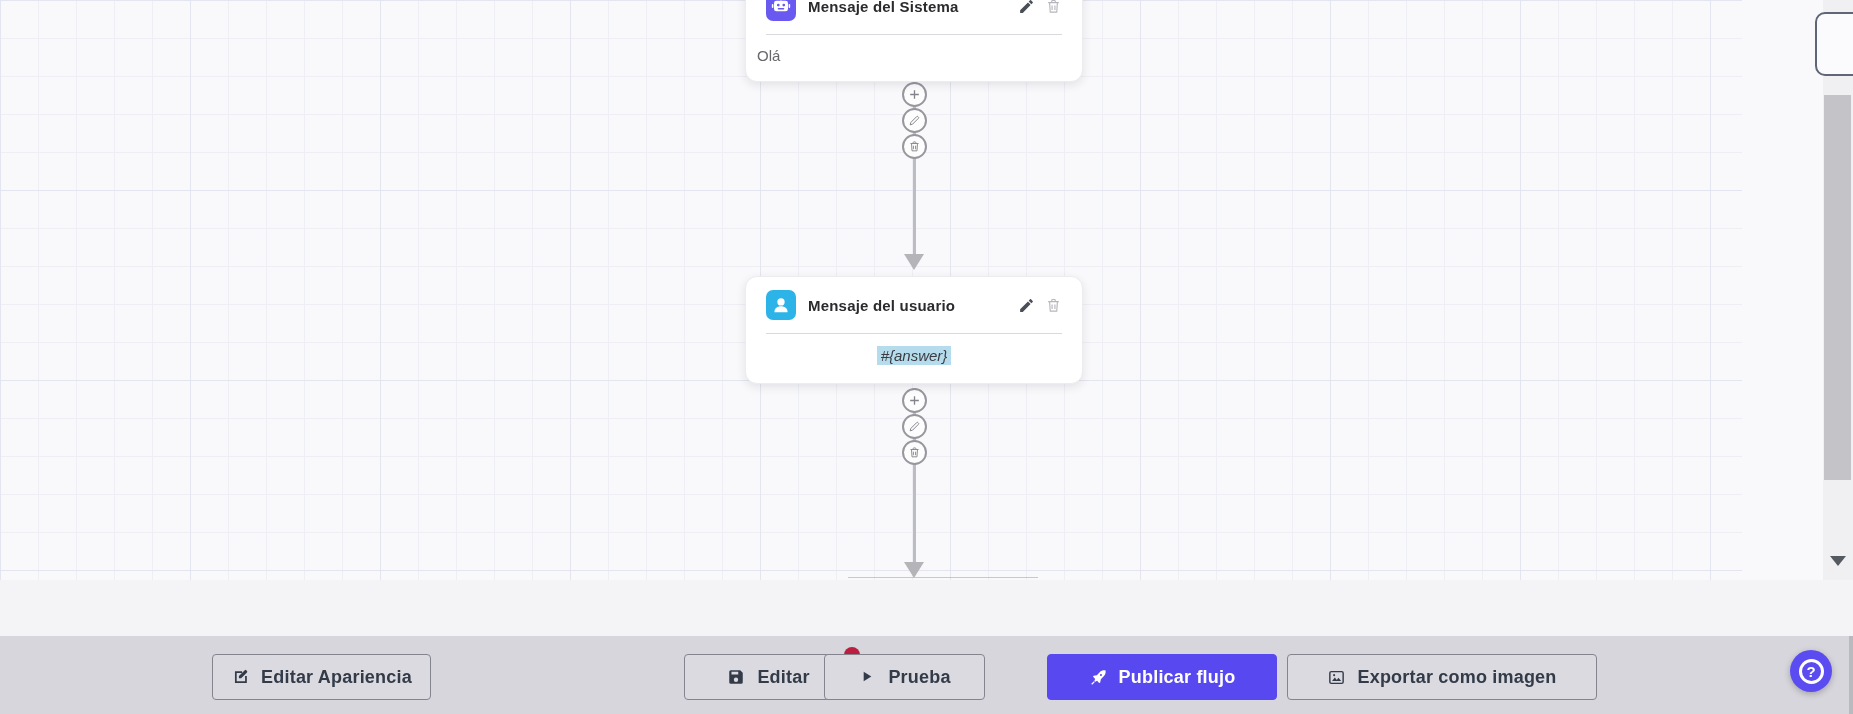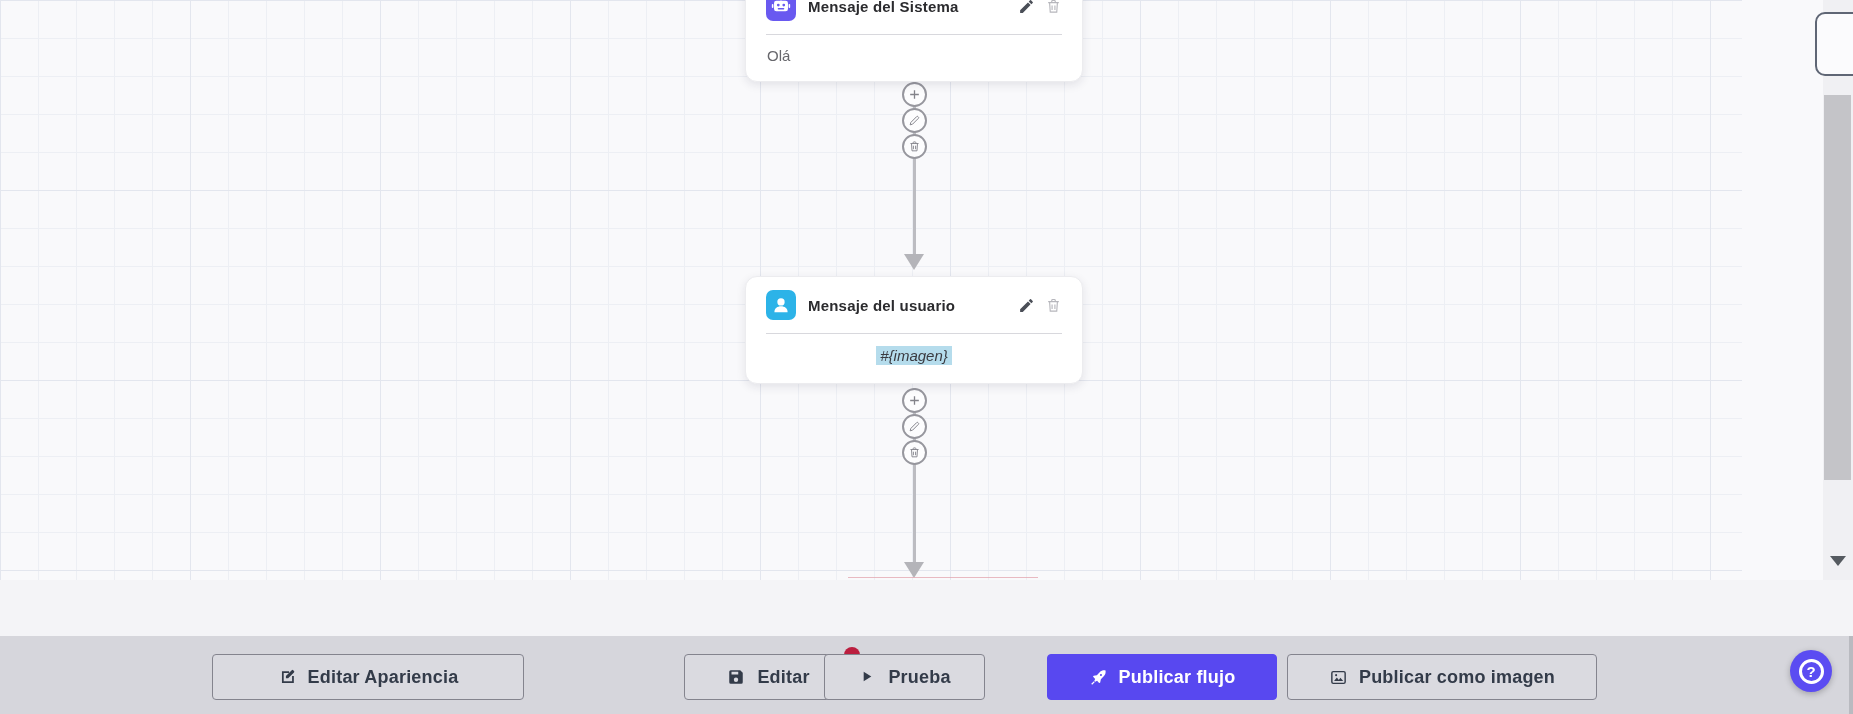--- a/index.html
+++ b/index.html
@@ -25,21 +25,21 @@
     box-shadow:0 3px 10px rgba(30,30,60,.10);
   }
   .node-header { display:flex; align-items:center; height:56px; padding:0 20px; }
   .node-icon { width:30px; height:30px; border-radius:7px; display:flex; align-items:center; justify-content:center; flex:none; }
   .node-icon.system { background:#6959f0; }
   .node-icon.user { background:#2cb3e8; }
   .node-title { font-size:15px; font-weight:bold; color:#2b2b2e; margin-left:12px; flex:1; letter-spacing:.2px; }
   .node-actions { display:flex; align-items:center; gap:10px; }
   .icon-btn { width:17px; height:17px; cursor:pointer; display:inline-flex; }
   .node-divider { height:1px; background:#d8d8dd; margin:0 20px; }
-  .node-body { padding:12px 21px 17px; font-size:15px; color:#67676c; }
+  .node-body { padding:12px 11px 17px; font-size:15px; color:#67676c; }
   .node-body.centered { text-align:center; padding:13px 21px 19px; }
   .var-chip { background:#b5dcec; color:#3a3a40; font-style:italic; padding:1px 4px; font-size:15px; }
 
   
   .conn-line { position:absolute; width:3px; background:#bcbcc1; left:913px; }
   .conn-arrow { position:absolute; left:904px; width:0; height:0;
     border-left:10px solid transparent; border-right:10px solid transparent; border-top:16px solid #b4b4b9; }
   .conn-stack { position:absolute; left:902px; display:flex; flex-direction:column; gap:1px; }
   .conn-btn { width:25px; height:25px; border-radius:50%; background:#fdfdfe; border:2px solid #97979e;
     display:flex; align-items:center; justify-content:center; cursor:pointer; }
@@ -172,35 +172,35 @@
         </span>
         <span class="icon-btn">
           <svg width="17" height="17" viewBox="0 0 24 24">
               <path d="M4.5 6.5h15M9.5 6.5V4.8c0-.7.6-1.3 1.3-1.3h2.4c.7 0 1.3.6 1.3 1.3v1.7M6.5 6.5l.9 13.5h9.2l.9-13.5M10 10.5v6.5M14 10.5v6.5" stroke="#b6b6bc" stroke-width="1.6" fill="none"></path>
             </svg>
         </span>
       </div>
     </div>
     <div class="node-divider"></div>
     <div class="node-body centered">
-      <span class="var-chip">#{imagen}</span>
+      <span class="var-chip">#{answer}</span>
     </div>
   </div>
 </div>
 
 <div class="scrollbar">
   <div class="scroll-thumb"></div>
   <div class="scroll-down"></div>
 </div>
 <div class="offscreen-panel"></div>
 
 <div class="footer-strip"></div>
 <div class="toolbar">
 
-  <button class="tb-btn" style="left:212px; width:312px;">
+  <button class="tb-btn" style="left:212px; width:219px;">
     <span class="tb-icon">
       <svg width="19" height="19" viewBox="0 0 24 24">
           <path d="M5 4h9v2.2H7.2v10.6h10.6V10H20v9H5V4z" fill="#333b49"></path>
           <path d="M20.2 3.8a1.3 1.3 0 0 1 0 1.8l-7.4 7.4H10v-2.8l7.4-7.4a1.3 1.3 0 0 1 1.8 0l1 1z" fill="#333b49"></path>
         </svg>
     </span>
     <span>Editar Apariencia</span>
   </button>
 
 
@@ -235,20 +235,20 @@
   </button>
 
   <button class="tb-btn" style="left:1287px; width:310px;">
     <span class="tb-icon">
       <svg width="19" height="19" viewBox="0 0 24 24">
           <rect x="3.6" y="4.6" width="16.8" height="14.8" rx="1.8" stroke="#333b49" stroke-width="1.8" fill="none"></rect>
           <path d="M6.4 16.4l3.5-4.4 2.5 3 2-2.6 3.5 4z" fill="#333b49"></path>
           <circle cx="9" cy="9" r="1.3" fill="#333b49"></circle>
         </svg>
     </span>
-    <span>Publicar como imagen</span>
+    <span>Exportar como imagen</span>
   </button>
 </div>
 <div class="footer-scroll-edge"></div>
 
 <div class="help-fab">
   <div class="help-ring">?</div>
 </div>
 
 </body></html>

